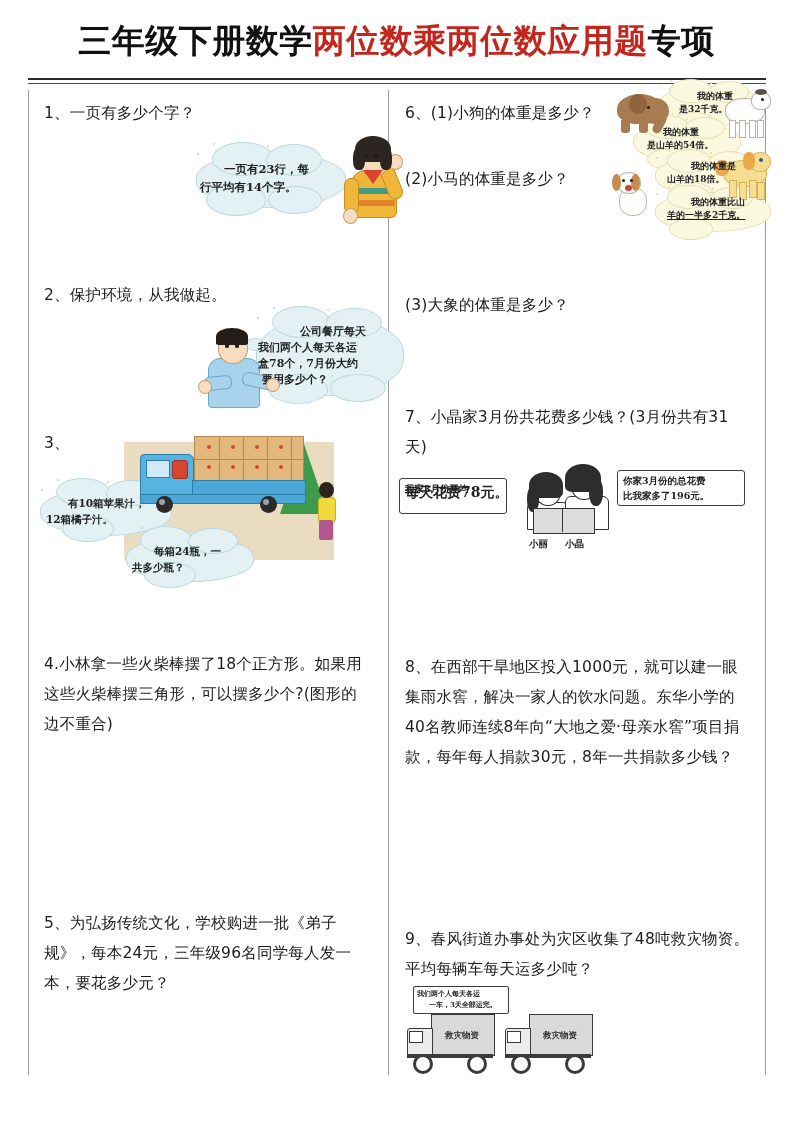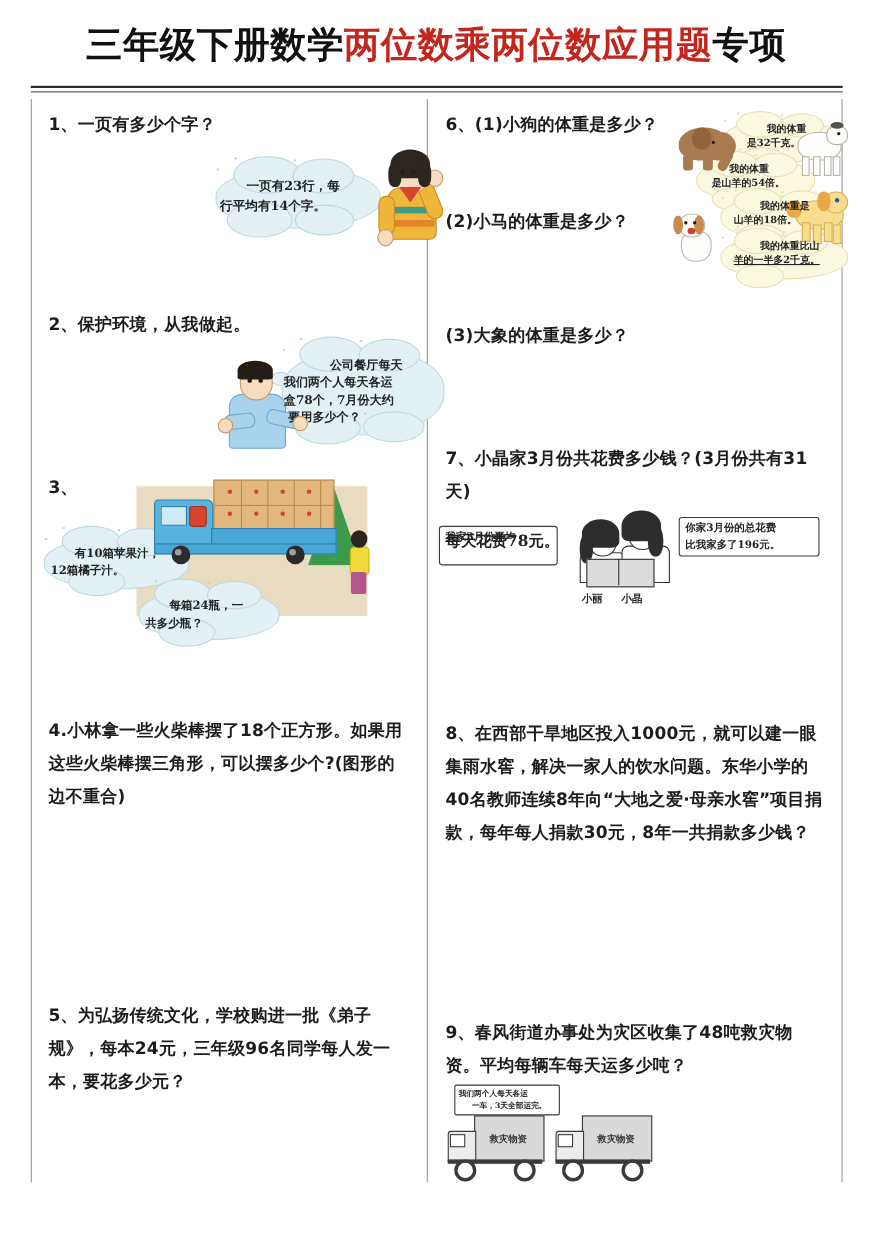--- a/index.html
+++ b/index.html
@@ -76,21 +76,21 @@
     box-sizing: border-box;
   }
   .col-left  { left: 28px;  width: 360px; padding: 0 16px; }
   .col-right { left: 389px; width: 377px; padding: 0 16px; }
 
   .qtext {
     font-size: 15.5px;
     line-height: 30px;
     letter-spacing: 0.2px;
     color: #1c1c1c;
-    font-weight: 700;
+    font-weight: 400;
   }
   .q { position: relative; }
 
   
   .illus { position: relative; }
 
   
   .cloud {
     position: absolute;
     border-radius: 50% / 46%;
@@ -364,21 +364,21 @@
 
     <div class="q">
       <div class="qtext">5、为弘扬传统文化，学校购进一批《弟子规》，每本24元，三年级96名同学每人发一本，要花多少元？</div>
     </div>
   </div>
 
   <div class="col col-right">
 
     <div class="q" style="height:200px;">
       <div class="qtext" style="padding-top:8px;">6、(1)小狗的体重是多少？</div>
-      <div class="qtext" style="margin-top:58px;">(2)小马的体重是多少？</div>
+      <div class="qtext" style="margin-top:36px;">(2)小马的体重是多少？</div>
 
       <div class="illus">
 
         <div class="ani" style="left:204px;top:-106px;width:62px;height:48px;">
           <div class="eleph-body" style="left:8px;top:6px;"></div>
           <div class="eleph-head" style="left:32px;top:10px;"></div>
           <div class="eleph-ear" style="left:20px;top:6px;"></div>
           <div class="eleph-trunk" style="left:46px;top:26px;transform:rotate(28deg);"></div>
           <div class="eleph-leg" style="left:12px;top:32px;"></div>
           <div class="eleph-leg" style="left:30px;top:32px;"></div>

